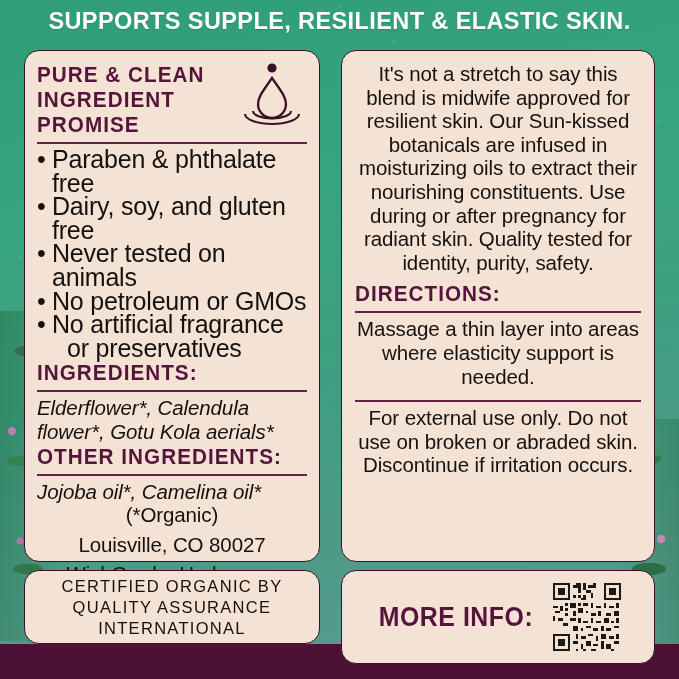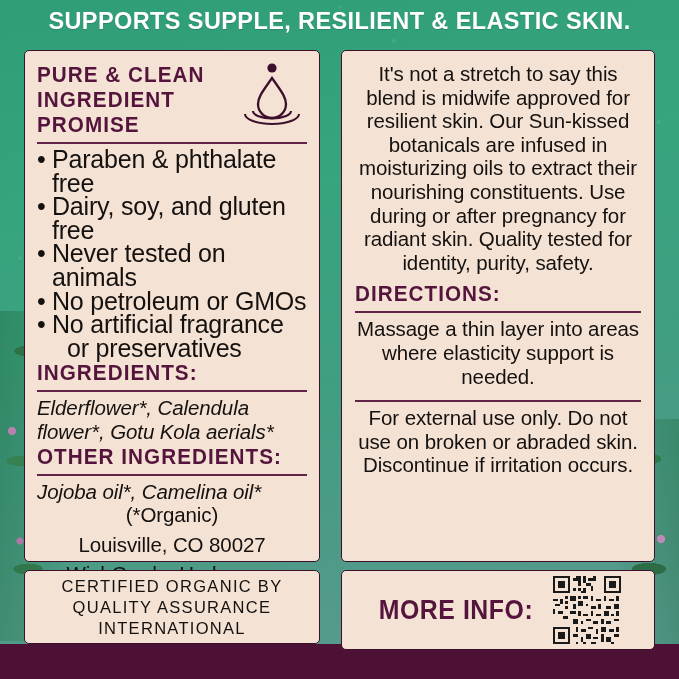--- a/index.html
+++ b/index.html
@@ -53,27 +53,27 @@
   .headline{
     position:absolute;top:6px;left:0;right:0;text-align:center;
     color:#ffffff;font-weight:700;letter-spacing:.4px;
     font-size:23.5px;line-height:30px;
     text-shadow:0 1px 1px rgba(0,0,0,.16);
     white-space:nowrap;
   }
 
   .panel{
     position:absolute;background:#f4e2d4;border:1.6px solid #3c0f2a;
-    border-radius:5px;box-sizing:border-box;
+    border-radius:15px;box-sizing:border-box;
   }
   .left-panel{left:24px;top:50px;width:296px;height:512px;padding:10px 12px 8px 12px;}
   .right-panel{left:341px;top:50px;width:314px;height:512px;padding:11px 13px 8px 13px;}
   .cert-panel{left:24px;top:570px;width:296px;height:74px;
     display:flex;align-items:center;justify-content:center;}
-  .more-panel{left:341px;top:570px;width:314px;height:80px;
+  .more-panel{left:341px;top:570px;width:314px;height:94px;
     display:flex;align-items:center;justify-content:center;gap:10px;padding:0 14px;box-sizing:border-box;}
 
   .heading{
     color:#54143c;font-weight:700;letter-spacing:1.1px;
     font-size:22px;line-height:25px;margin:0;
     transform:scaleX(.94);transform-origin:left center;
   }
   .promise-head{display:flex;justify-content:space-between;align-items:flex-start;}
   .promise-title{padding-top:1px;}
 

